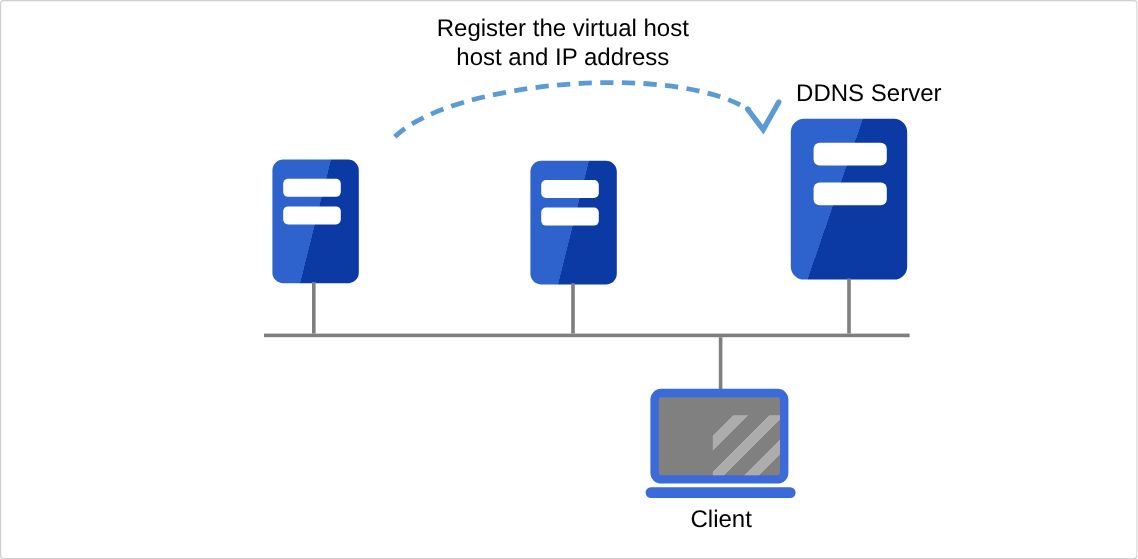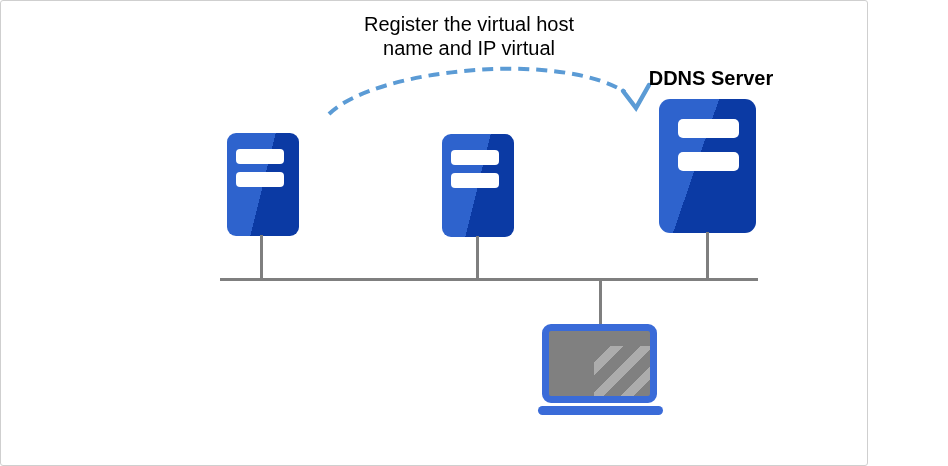--- a/index.html
+++ b/index.html
@@ -3,21 +3,21 @@
 <meta charset="utf-8">
 <style>
   html, body {
     margin: 0;
     padding: 0;
     background: #ffffff;
     font-family: "Liberation Sans", sans-serif;
   }
   .canvas {
     position: relative;
-    width: 868px;
+    width: 948px;
     height: 466px;
     box-sizing: border-box;
     background: #ffffff;
     border: 1px solid #cfcfcf;
     border-radius: 3px;
     overflow: hidden;
   }
   .txt {
     position: absolute;
     color: #000000;
@@ -125,29 +125,30 @@
     stroke-linejoin: miter;
   }
 </style>
 </head>
 <body>
 
 <div class="canvas">
 
   <div class="txt annotation">
     <div>Register the virtual host</div>
-    <div>name and IP virtual</div>
+    <div>host and IP address</div>
   </div>
 
   <svg class="arrow-svg" viewBox="0 0 948 466">
     <path class="arrow-arc" d="M 328 113 C 375 67 560 50 624 91"></path>
     <path class="arrow-head" d="M 622 90 L 635 107 L 648 84"></path>
   </svg>
 
-  <div class="txt" style="left:630px; top:65px; width:160px;font-weight:bold;">DDNS Server</div>
+  <div class="txt" style="left:643px; top:65px; width:160px;">DDNS Server</div>
+  <div class="txt" style="left:530px; top:420px; width:140px;">Client</div>
 
   <div class="server-icon" style="left:226px; top:132px;">
     <div class="slot s1"></div>
     <div class="slot s2"></div>
   </div>
 
   <div class="server-icon" style="left:441px; top:133px;">
     <div class="slot s1"></div>
     <div class="slot s2"></div>
   </div>

